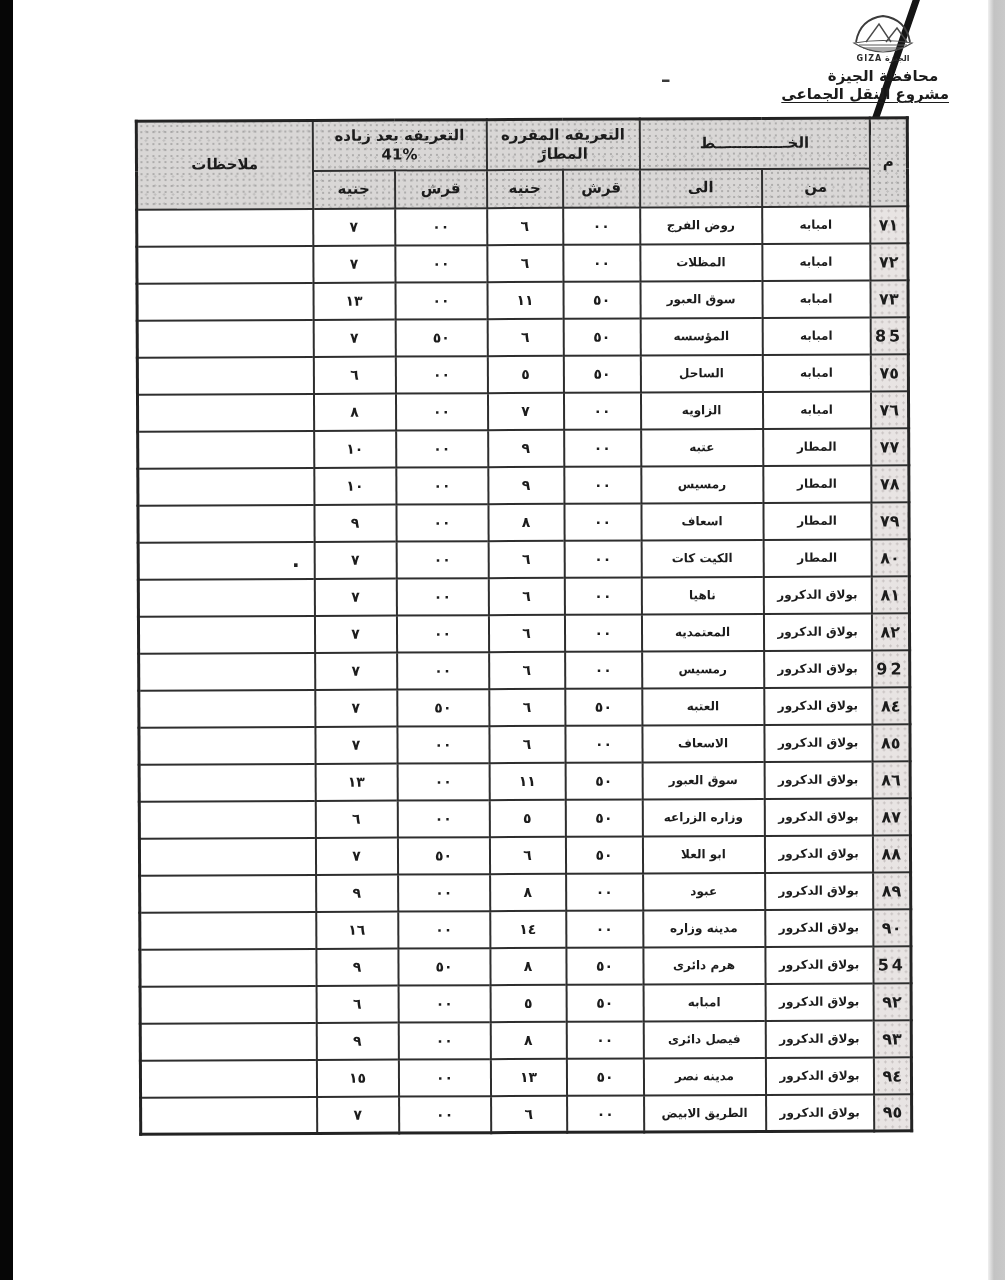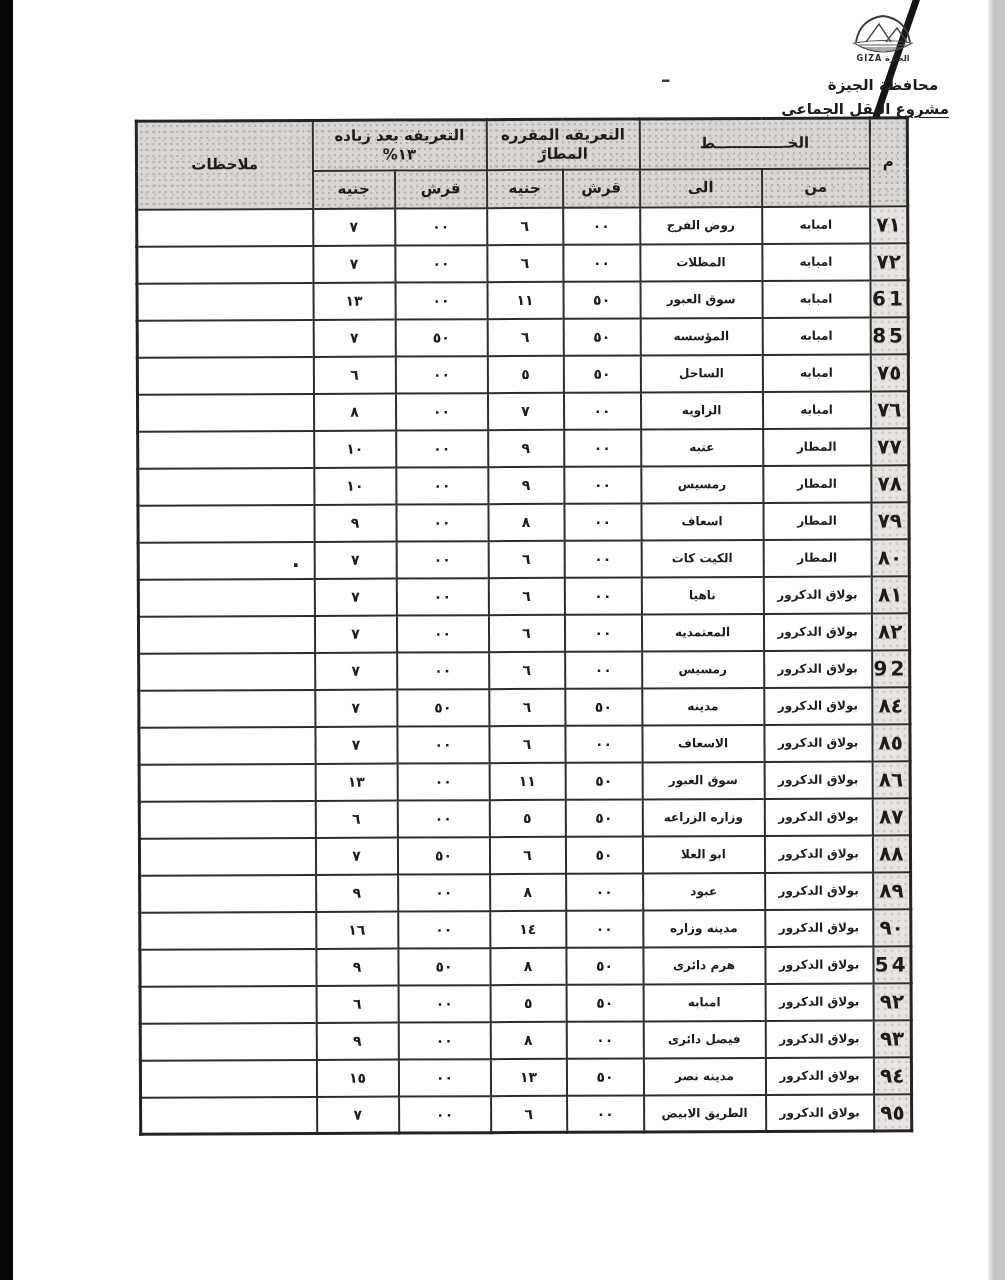--- a/index.html
+++ b/index.html
@@ -15,22 +15,22 @@
     background:linear-gradient(to right,#f0f0f0,#c3c3c3 35%,#c9c9c9);}
   .corner-line{position:absolute;left:916px;top:-10px;width:7px;height:152px;
     background:#151515;transform:rotate(19deg);transform-origin:top left;border-radius:3px;}
   .stray-dot{position:absolute;left:292px;top:548px;font-size:20px;font-weight:bold;color:#222;}
   .stray-dash{position:absolute;left:661px;top:68px;font-size:19px;font-weight:bold;color:#3a3a3a;}
 
   
   .letterhead{position:absolute;top:12px;right:56px;width:132px;text-align:center;direction:rtl;}
   .logo-sketch{display:block;margin:0 auto;}
   .logo-caption{font-size:8px;font-weight:bold;color:#2a2a2a;letter-spacing:1px;margin-top:-2px;direction:rtl;}
-  .org-line1{font-size:15px;font-weight:bold;margin-top:13px;white-space:nowrap;}
-  .org-line2{font-size:15px;font-weight:bold;text-decoration:underline;text-underline-offset:3px;white-space:nowrap;margin-top:6px;}
+  .org-line1{font-size:15px;font-weight:bold;margin-top:4px;white-space:nowrap;}
+  .org-line2{font-size:15px;font-weight:bold;text-decoration:underline;text-underline-offset:3px;white-space:nowrap;margin-top:0;}
 
   
   .doc-table-wrap{position:absolute;left:137px;top:118px;transform:rotate(-0.25deg);}
   table{border-collapse:collapse;table-layout:fixed;width:771px;direction:rtl;}
   th,td{border:2px solid #2e2e2e;padding:0;text-align:center;vertical-align:middle;
     font-weight:bold;overflow:hidden;}
   table{border:3px solid #232323;}
   thead th{font-size:15px;line-height:1.25;}
   thead tr.h1{height:50px;}
   thead tr.h2{height:38px;}
@@ -40,21 +40,21 @@
     background-color:#d9d7d6;
     background-image:radial-gradient(rgba(110,110,110,.40) 1px,transparent 1.4px),
                      radial-gradient(rgba(140,140,140,.32) 1px,transparent 1.4px);
     background-size:6px 6px,9px 9px;background-position:0 0,3px 4px;
   }
   .speckle-light{
     background-color:#e8e4e3;
     background-image:radial-gradient(rgba(130,120,120,.30) 1px,transparent 1.3px);
     background-size:7px 7px;
   }
-  td.c-no{font-size:20px;letter-spacing:3px;}
+  td.c-no{font-size:16px;letter-spacing:3px;}
   td.c-from,td.c-to{font-size:12px;}
   td.c-cur_qirsh,td.c-new_qirsh{letter-spacing:2px;border-radius:9px;}
   thead th.group{border-bottom-width:2px;}
   tbody td{border-width:2px;}
 </style>
 </head>
 <body>
 
 <div class="edge-left"></div>
 <div class="edge-right"></div>
@@ -90,21 +90,21 @@
   <thead>
     <tr class="h1">
       <th rowspan="2" class="speckle">م</th>
       <th colspan="2" class="speckle group">الخــــــــــــــط</th>
       <th colspan="2" class="speckle group">
         <div>التعريفه المقرره</div>
         <div>المطارً</div>
       </th>
       <th colspan="2" class="speckle group">
         <div>التعريفه بعد زياده</div>
-        <div>١٣%</div>
+        <div>41%</div>
       </th>
       <th rowspan="2" class="speckle">ملاحظات</th>
     </tr>
     <tr class="h2">
       <th class="speckle">من</th>
       <th class="speckle">الى</th>
       <th class="speckle">قرش</th>
       <th class="speckle">جنيه</th>
       <th class="speckle">قرش</th>
       <th class="speckle">جنيه</th>
@@ -125,21 +125,21 @@
           <td class="c-no speckle-light">٧٢</td>
           <td class="c-from">امبابه</td>
           <td class="c-to">المظلات</td>
           <td class="c-cur_qirsh">٠٠</td>
           <td class="c-cur_geneh">٦</td>
           <td class="c-new_qirsh">٠٠</td>
           <td class="c-new_geneh">٧</td>
           <td class="c-notes"></td>
         </tr>
         <tr>
-          <td class="c-no speckle-light">61</td>
+          <td class="c-no speckle-light">٧٣</td>
           <td class="c-from">امبابه</td>
           <td class="c-to">سوق العبور</td>
           <td class="c-cur_qirsh">٥٠</td>
           <td class="c-cur_geneh">١١</td>
           <td class="c-new_qirsh">٠٠</td>
           <td class="c-new_geneh">١٣</td>
           <td class="c-notes"></td>
         </tr>
         <tr>
           <td class="c-no speckle-light">85</td>
@@ -237,21 +237,21 @@
           <td class="c-to">رمسيس</td>
           <td class="c-cur_qirsh">٠٠</td>
           <td class="c-cur_geneh">٦</td>
           <td class="c-new_qirsh">٠٠</td>
           <td class="c-new_geneh">٧</td>
           <td class="c-notes"></td>
         </tr>
         <tr>
           <td class="c-no speckle-light">٨٤</td>
           <td class="c-from">بولاق الدكرور</td>
-          <td class="c-to">مدينه</td>
+          <td class="c-to">العتبه</td>
           <td class="c-cur_qirsh">٥٠</td>
           <td class="c-cur_geneh">٦</td>
           <td class="c-new_qirsh">٥٠</td>
           <td class="c-new_geneh">٧</td>
           <td class="c-notes"></td>
         </tr>
         <tr>
           <td class="c-no speckle-light">٨٥</td>
           <td class="c-from">بولاق الدكرور</td>
           <td class="c-to">الاسعاف</td>

